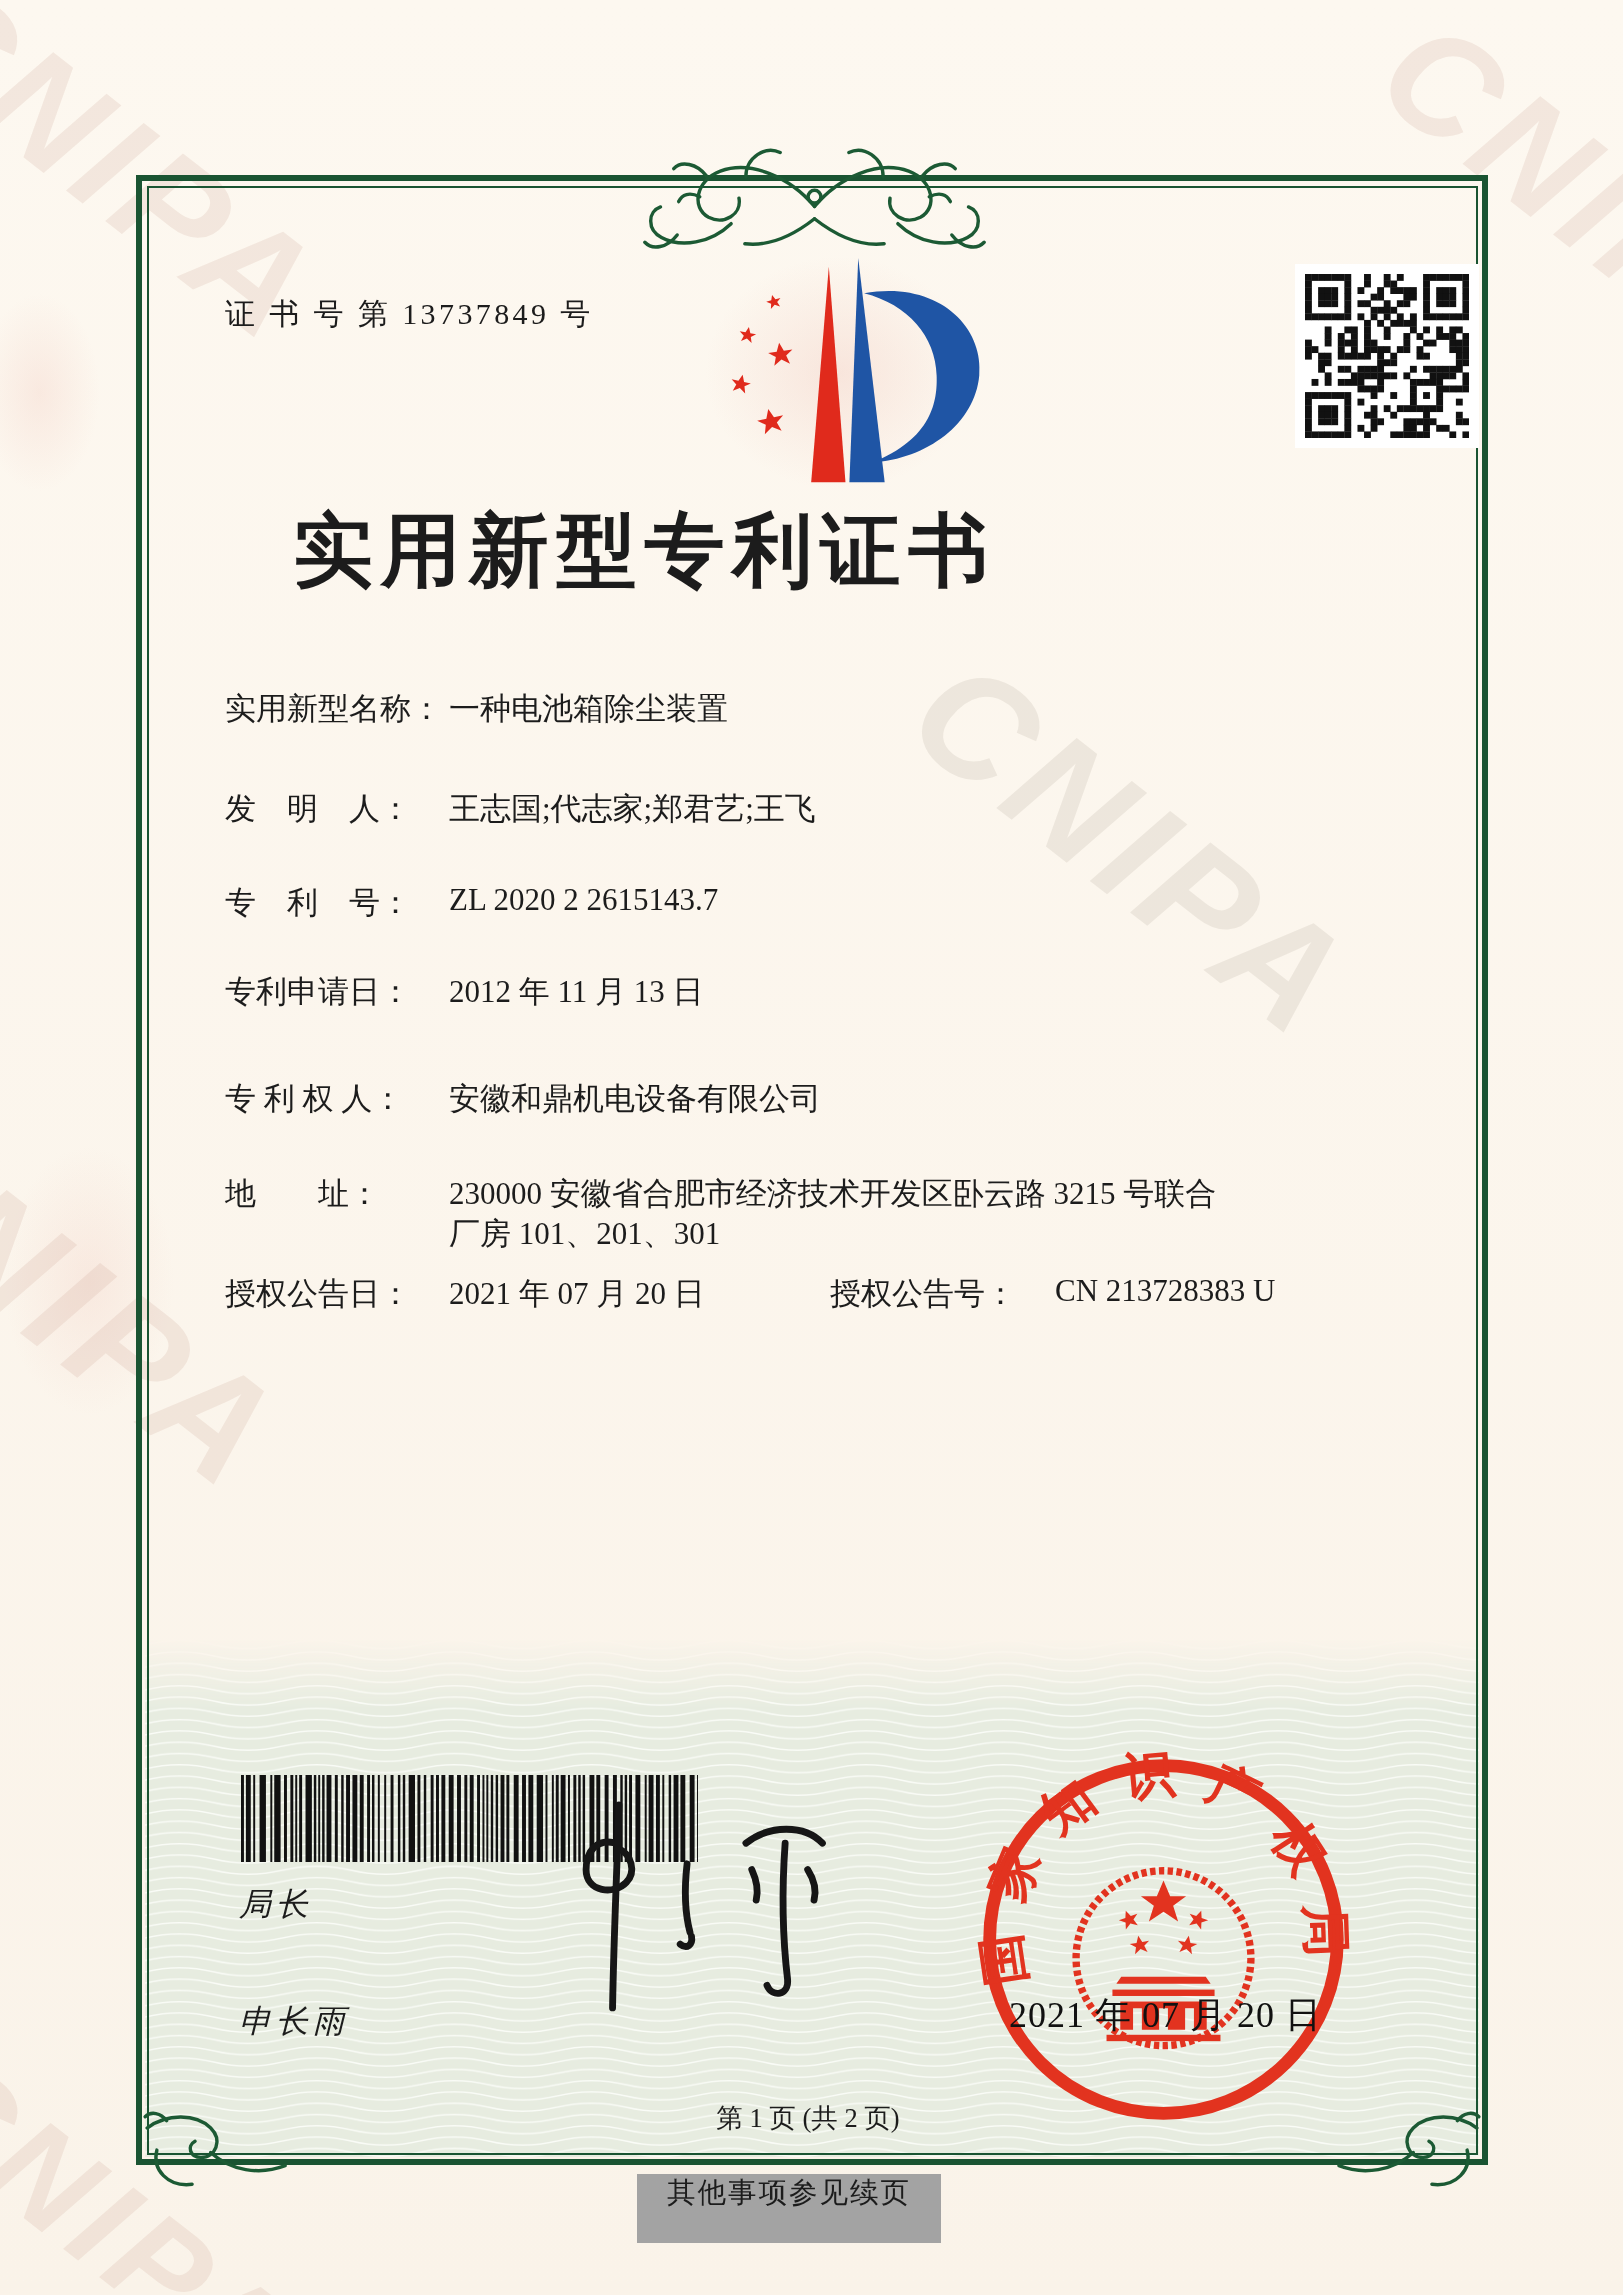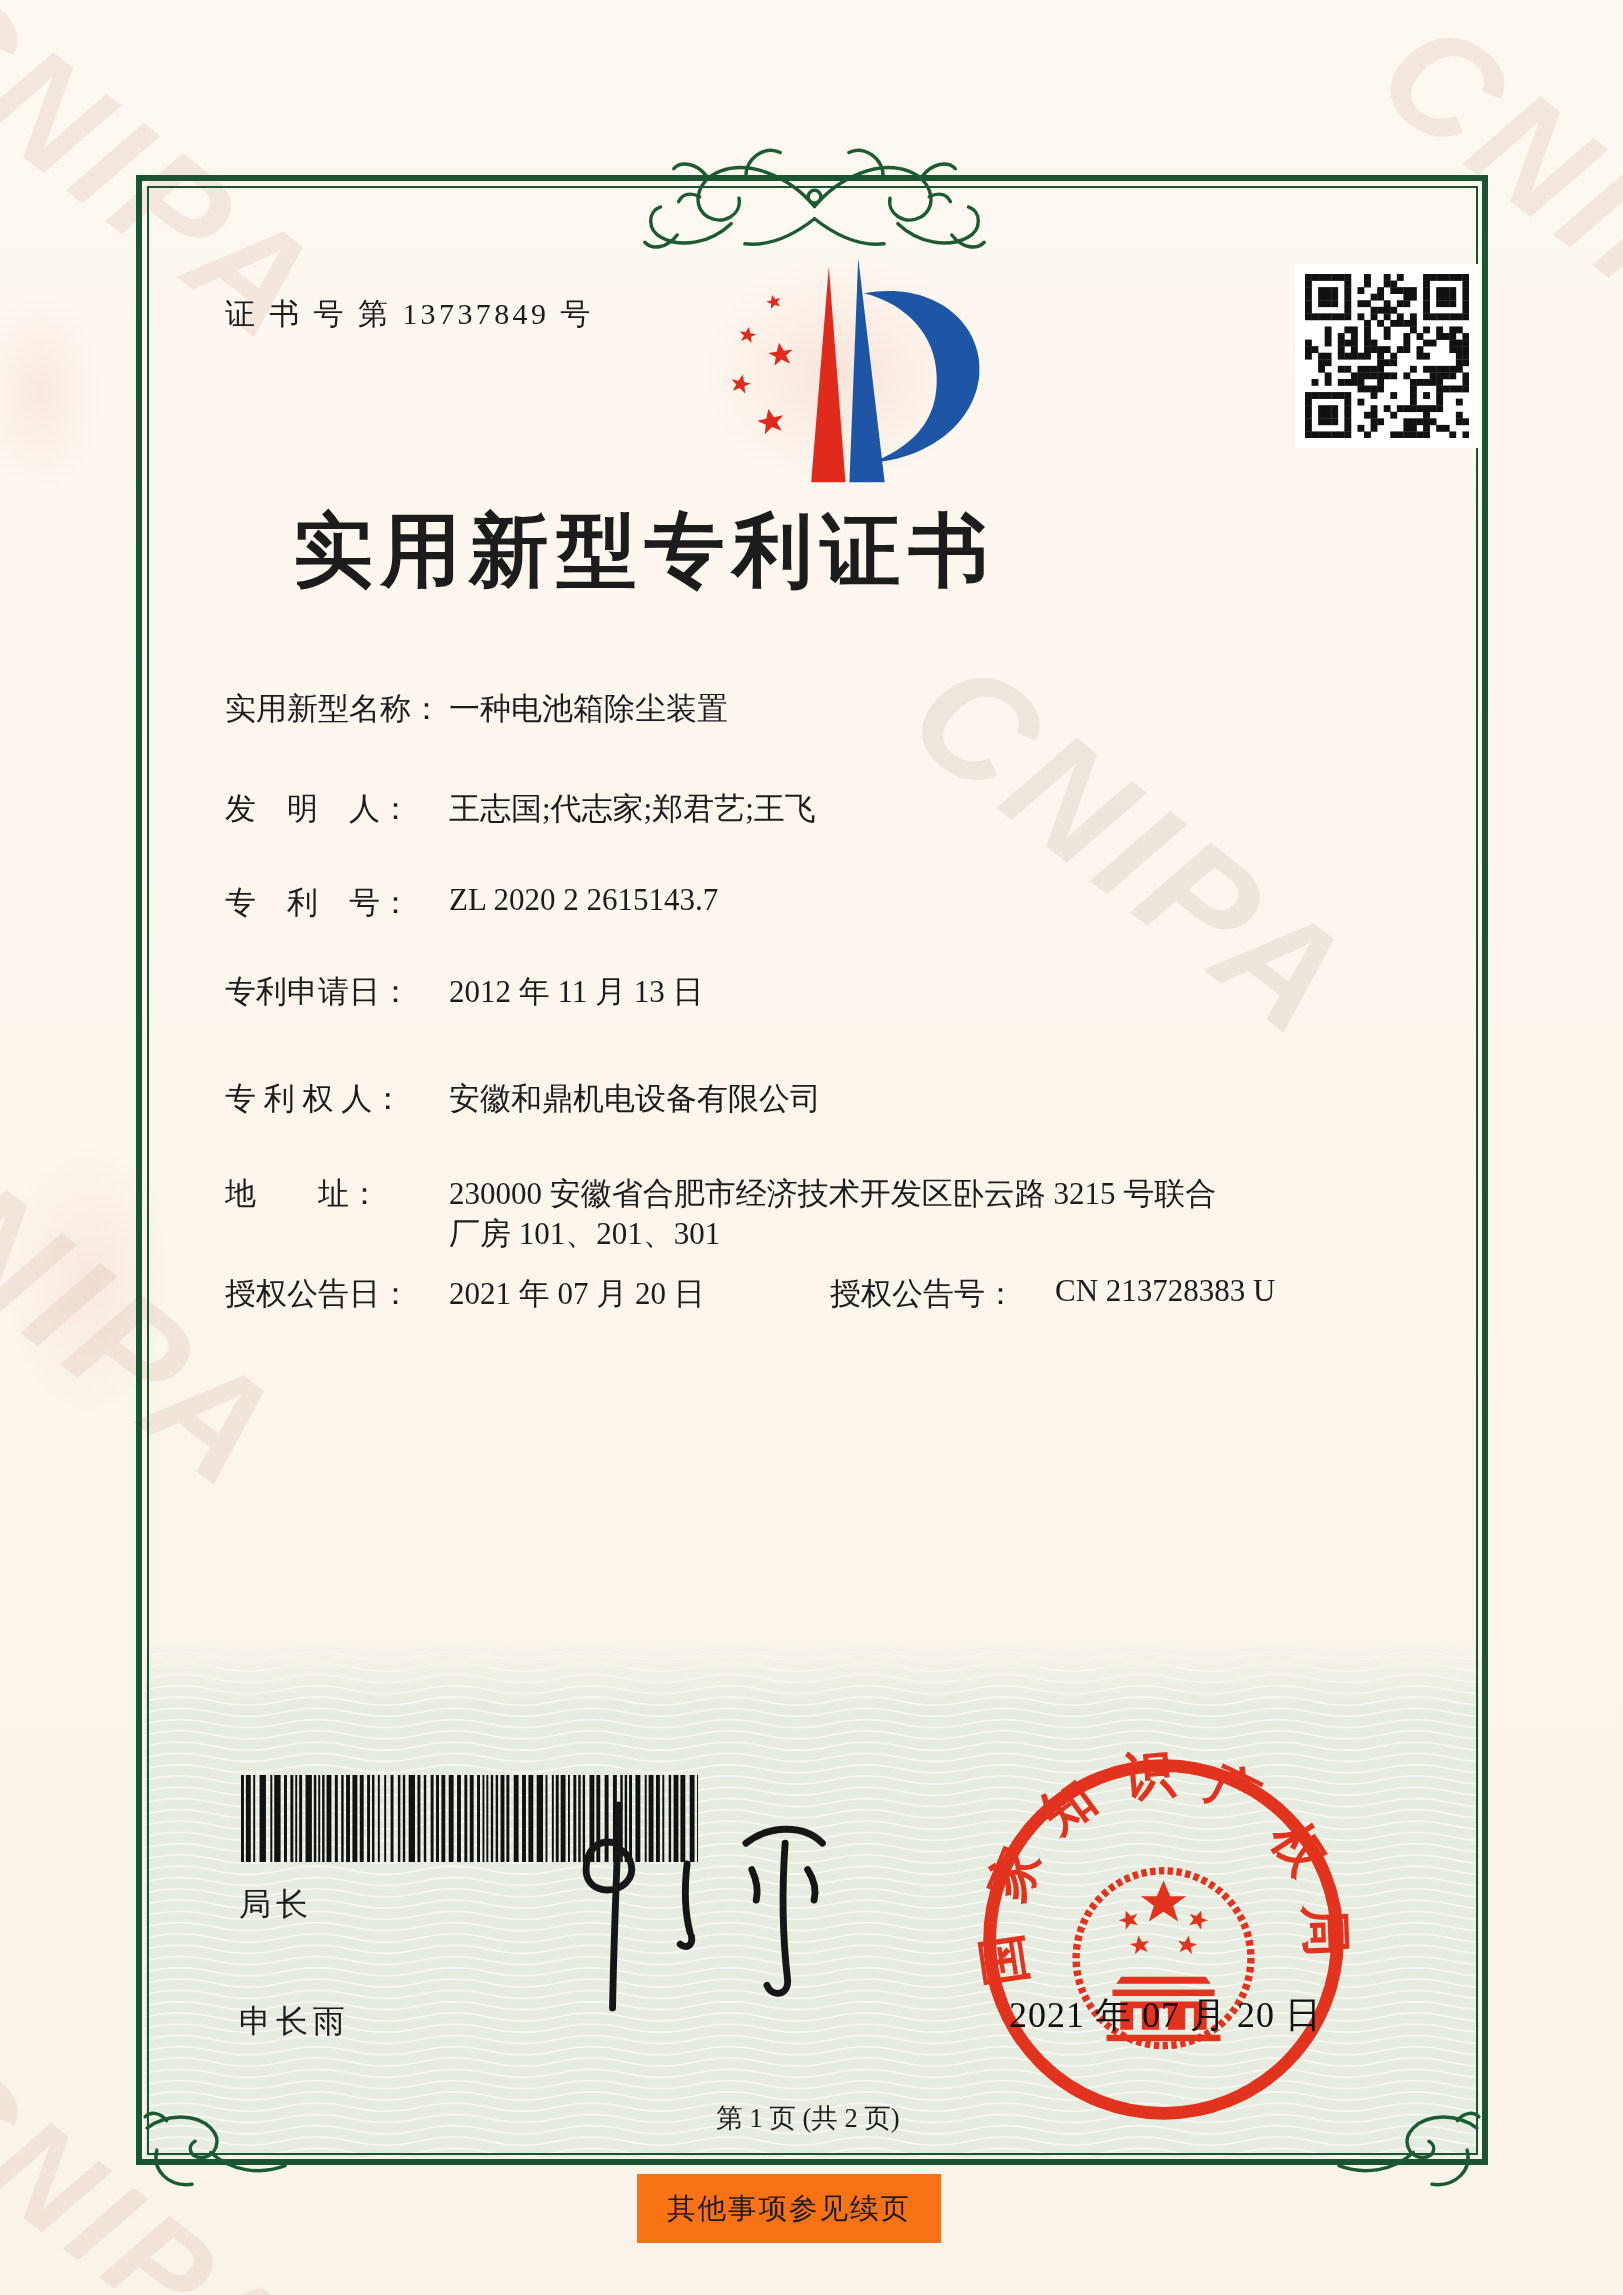--- a/index.html
+++ b/index.html
@@ -31,26 +31,26 @@
     mask-image:linear-gradient(to bottom,transparent,black 69px);}
   
   .cert-no{position:absolute;left:225px;top:294px;font-size:30px;letter-spacing:3.4px;}
   .doc-title{position:absolute;left:0;top:498px;width:1289px;text-align:center;
     font-size:80px;font-weight:700;letter-spacing:7.9px;}
   .row-label{position:absolute;left:225px;font-size:31px;white-space:nowrap;}
   .row-value{position:absolute;left:449px;font-size:31px;white-space:nowrap;}
   .paras{position:absolute;left:225px;top:1332px;width:1178px;font-size:30px;
     line-height:54px;text-align:justify;}
   .paras p{margin:0;text-indent:2em;}
-  .officer{position:absolute;left:239px;font-size:32px;letter-spacing:4.9px;}
+  .officer{position:absolute;left:239px;font-size:32px;letter-spacing:4.9px;font-style:italic;}
   .seal-date{position:absolute;left:979px;top:1991px;width:373px;text-align:center;
     font-size:36px;letter-spacing:1px;color:#111;}
   .page-info{position:absolute;left:0;top:2100px;width:1616px;text-align:center;font-size:26.5px;}
   .note-patch{position:absolute;left:637px;top:2174px;width:304px;height:69px;
-    background:#f97316;display:flex;align-items:center;justify-content:center;}
+    background:#a3a3a3;display:flex;align-items:flex-start;justify-content:center;}
   .note-patch span{font-size:28.5px;letter-spacing:2px;}
   .qr-patch{position:absolute;left:1295px;top:264px;width:184px;height:184px;background:#ffffff;}
 </style>
 </head>
 <body>
 
 <div class="wash" style="left:653px;top:211px;width:373px;height:324px;
      background:radial-gradient(closest-side,rgba(236,182,170,0.28),rgba(236,182,170,0) 72%);"></div>
 <div class="wash" style="left:-44px;top:255px;width:167px;height:275px;
      background:radial-gradient(closest-side,rgba(236,182,170,0.22),rgba(236,182,170,0) 72%);"></div>

